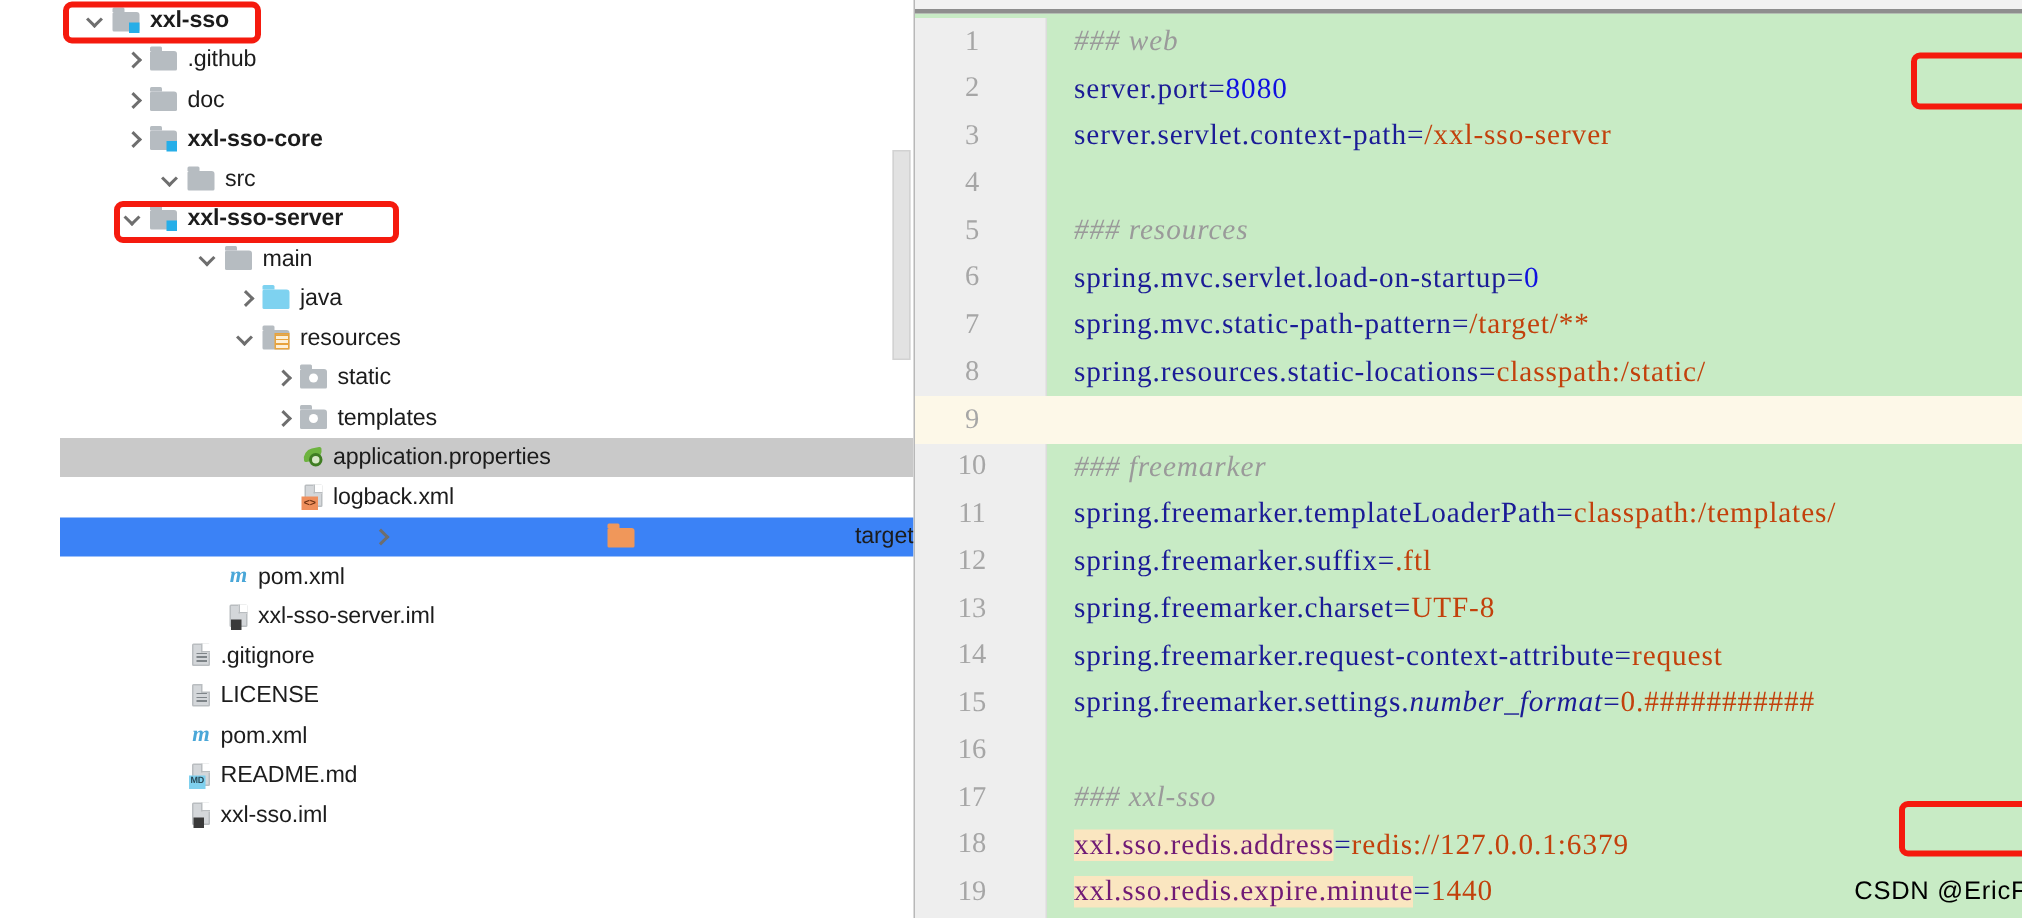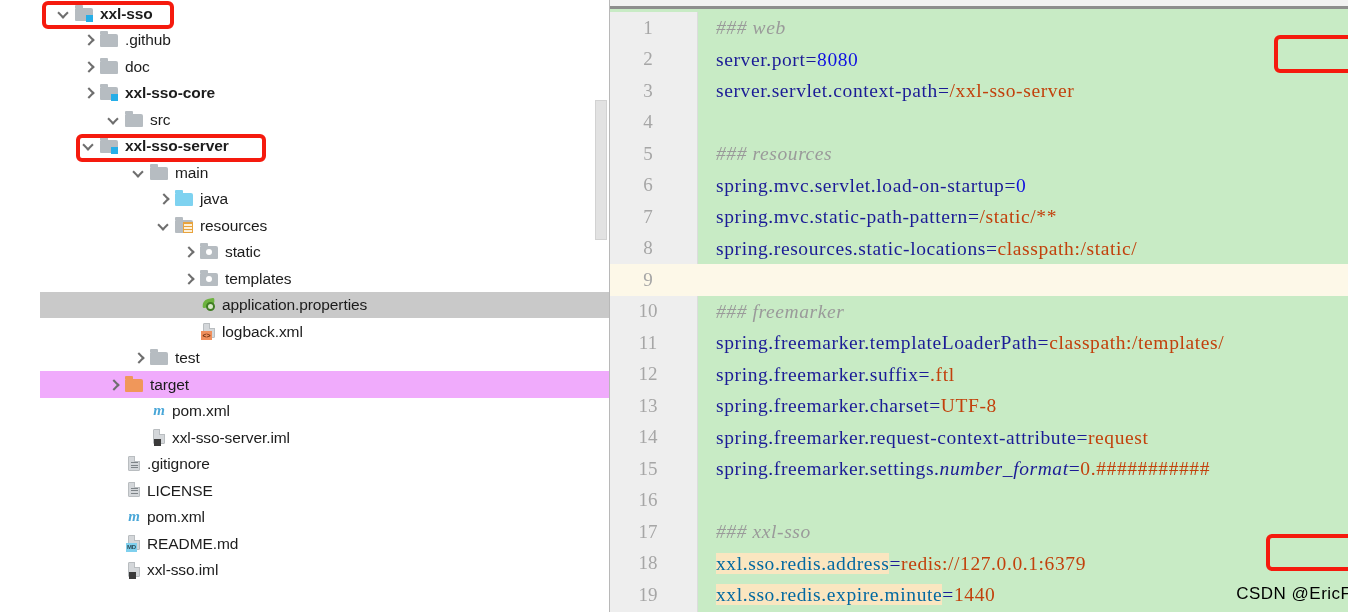--- a/index.html
+++ b/index.html
@@ -23,21 +23,21 @@
     position: relative;
     height: 26.5px;
     display: flex;
     align-items: center;
     white-space: nowrap;
     font-size: 15.5px;
     color: #1c1c1c;
     letter-spacing: -0.1px;
   }
   .tree-row.sel { background: #c9c9c9; }
-  .tree-row.warm { background: #f0abfc; }
+  .tree-row.warm { background: #3b82f6; justify-content: space-between; }
   .tree-row .lbl { line-height: 1; }
   .tree-row.bold .lbl { font-weight: 700; }
 
   .arrow {
     width: 13px; height: 13px;
     flex: 0 0 13px;
     position: relative;
     margin-right: 4px;
   }
   .arrow::before {
@@ -186,21 +186,21 @@
   .ctext {
     flex: 1 1 auto;
     padding-left: 18px;
     font-family: "Liberation Serif", serif;
     font-size: 19.5px;
     letter-spacing: 0.6px;
     white-space: nowrap;
     line-height: 1;
   }
   .k   { color: #1b1b96; }        
-  .kh  { color: #0369a1; background: #fae6c0; text-align: right; }  
+  .kh  { color: #701a75; background: #fae6c0; text-align: right; }  
   .eq  { color: #1b1b96; }
   .v   { color: #c2410c; }        
   .vn  { color: #1010e0; }        
   .cm  { color: #9a9a9a; font-style: italic; }   
   .it  { font-style: italic; }
 
   
   #watermark {
     position: absolute;
     right: 10px; bottom: 8px;
@@ -332,28 +332,20 @@
         </div>
         <div class="tree-row">
           <span style="flex: 0 0 143px;"></span>
           <span class="arrow none"></span>
           <span class="fileico">
             <span class="sheet"></span>
             <span class="badge xml">&lt;&gt;</span>
           </span>
           <span class="lbl">logback.xml</span>
         </div>
-        <div class="tree-row">
-          <span style="flex: 0 0 93px;"></span>
-          <span class="arrow right"></span>
-          <span class="ico">
-            <span class="folder"></span>
-          </span>
-          <span class="lbl">test</span>
-        </div>
         <div class="tree-row warm">
           <span style="flex: 0 0 68px;"></span>
           <span class="arrow right"></span>
           <span class="ico">
             <span class="folder orange"></span>
           </span>
           <span class="lbl">target</span>
         </div>
         <div class="tree-row">
           <span style="flex: 0 0 93px;"></span>
@@ -440,21 +432,21 @@
         <div class="crow">
           <span class="lnum">5</span>
           <span class="ctext"><span class="cm">### resources</span></span>
         </div>
         <div class="crow">
           <span class="lnum">6</span>
           <span class="ctext"><span class="k">spring.mvc.servlet.load-on-startup</span><span class="eq">=</span><span class="vn">0</span></span>
         </div>
         <div class="crow">
           <span class="lnum">7</span>
-          <span class="ctext"><span class="k">spring.mvc.static-path-pattern</span><span class="eq">=</span><span class="v">/static/**</span></span>
+          <span class="ctext"><span class="k">spring.mvc.static-path-pattern</span><span class="eq">=</span><span class="v">/target/**</span></span>
         </div>
         <div class="crow">
           <span class="lnum">8</span>
           <span class="ctext"><span class="k">spring.resources.static-locations</span><span class="eq">=</span><span class="v">classpath:/static/</span></span>
         </div>
         <div class="crow cursorline">
           <span class="lnum">9</span>
           <span class="ctext"></span>
         </div>
         <div class="crow">

